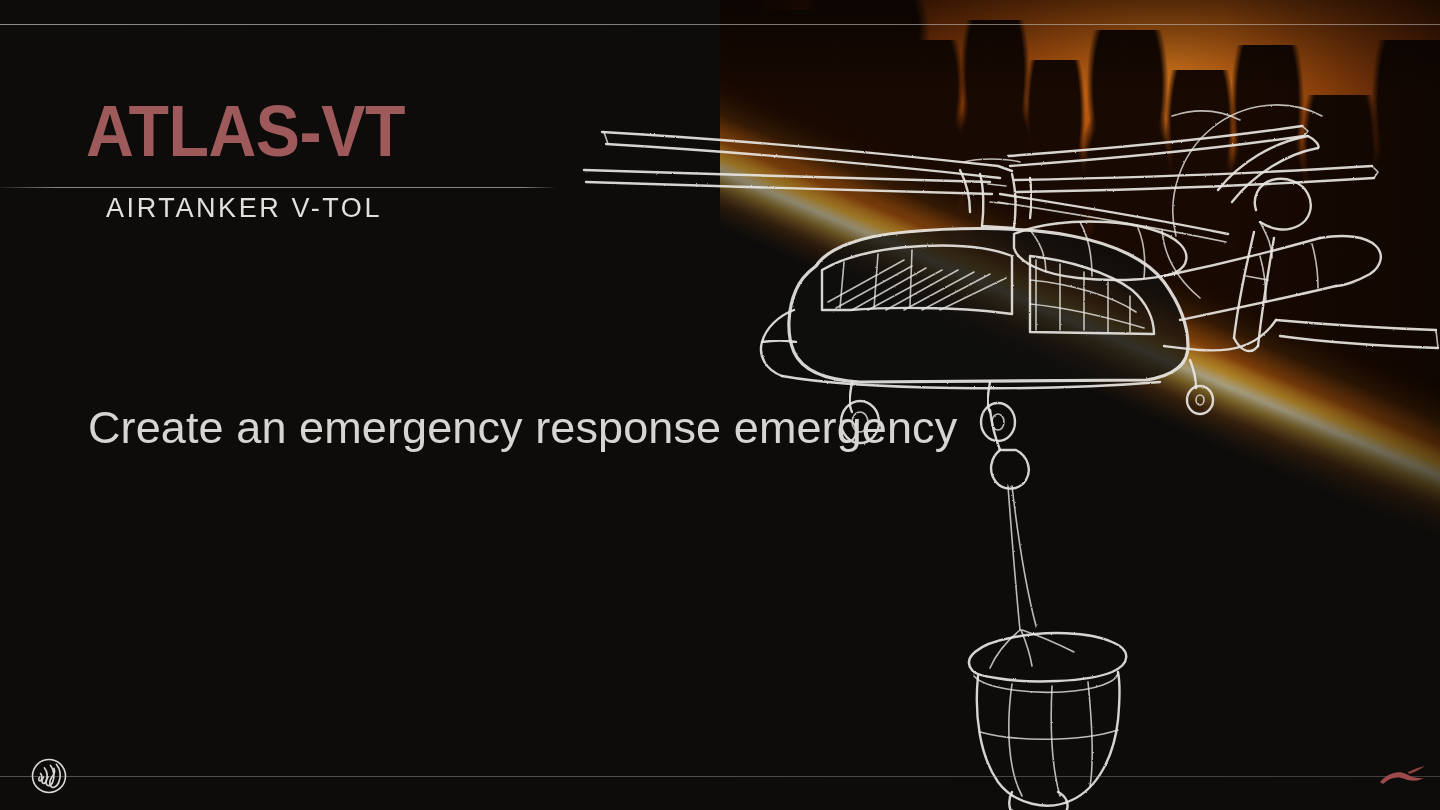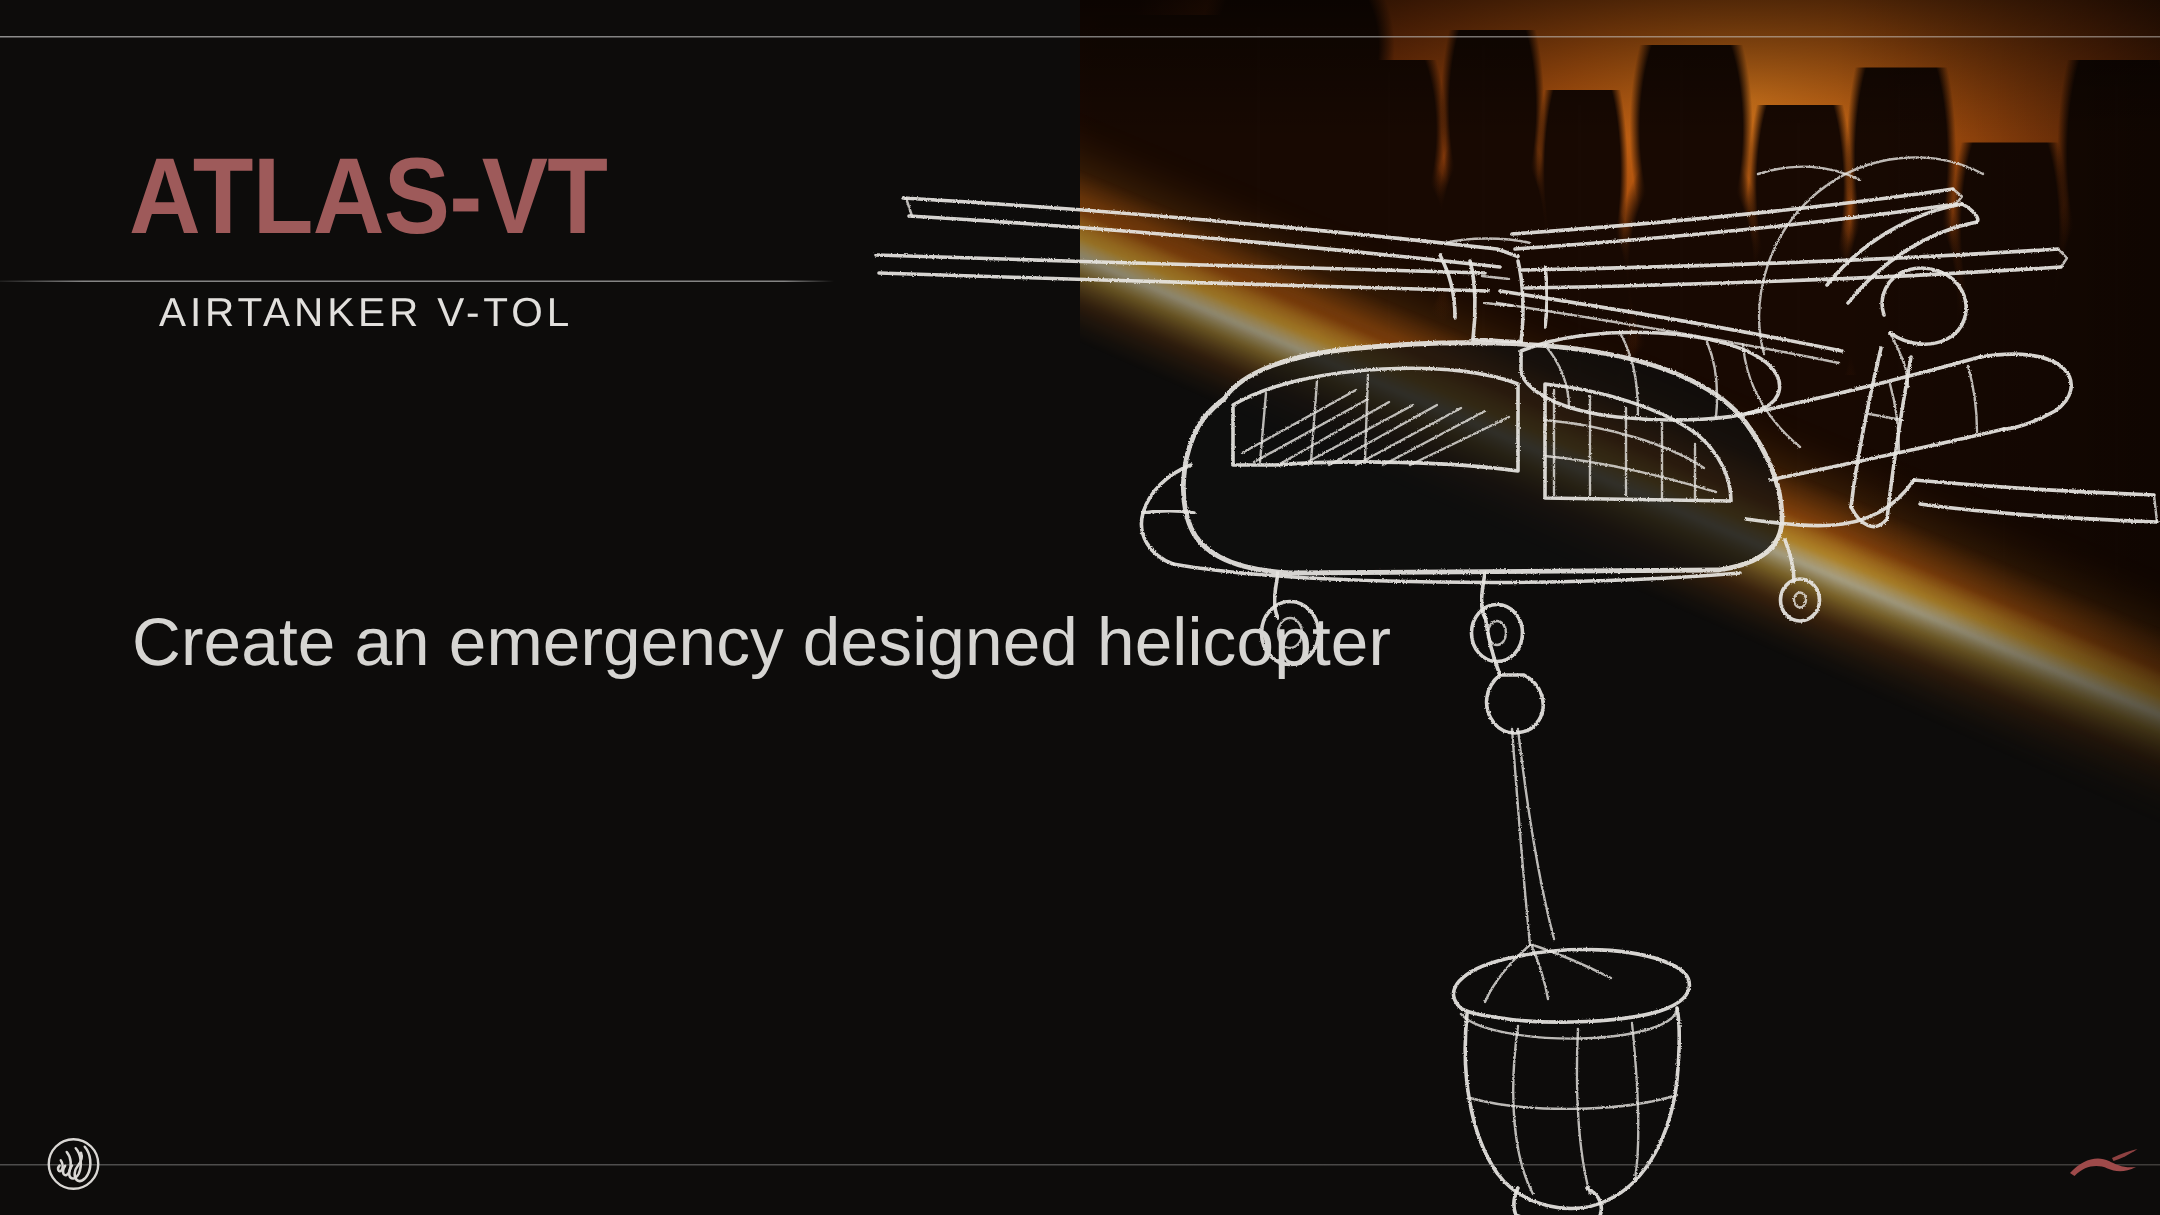--- a/index.html
+++ b/index.html
@@ -374,21 +374,21 @@
   <div class="rule-top"></div>
   <div class="rule-bottom"></div>
 
   <div class="title-wrap">
     <h1 class="title">ATLAS-VT</h1>
   </div>
   <div class="title-rule"></div>
   <div class="subtitle">AIRTANKER V-TOL</div>
 
   <div class="body-copy">
-    <span class="ln">Create an emergency designed helicopter</span>
+    <span class="ln">Create an emergency response emergency</span>
   </div>
 
   <div class="brand-logo">
     <svg viewBox="0 0 38 38">
       <circle cx="19" cy="19" r="16.5" fill="none" stroke="#d9d7d4" stroke-width="1.6"></circle>
       <path d="M26.5 7.5 C30.5 12 31.5 20 28.5 26 C26.5 30 23 31.5 21 29.5 C19 27.5 19.5 23 22 20 C24 17.5 25 14 24 11.5" fill="none" stroke="#d9d7d4" stroke-width="1.7" stroke-linecap="round"></path>
       <path d="M20.5 8.5 C24 12.5 25 20 22.5 25.5 C21 28.5 18.5 29.5 17 28 C15.5 26.5 16 22.5 18 20" fill="none" stroke="#d9d7d4" stroke-width="1.7" stroke-linecap="round"></path>
       <path d="M14.5 11 C17.5 14.5 18 20.5 16 24.5 C15 26.5 13.5 27 12.5 25.8 C11.6 24.6 12 21.8 13.4 20.2" fill="none" stroke="#d9d7d4" stroke-width="1.7" stroke-linecap="round"></path>
       <path d="M10.5 16.5 C12 18.5 12.2 21.5 11 23.2 C10.3 24.2 9.3 24.1 8.9 23.2 C8.5 22.3 8.9 20.8 9.8 20" fill="none" stroke="#d9d7d4" stroke-width="1.6" stroke-linecap="round"></path>
     </svg>

